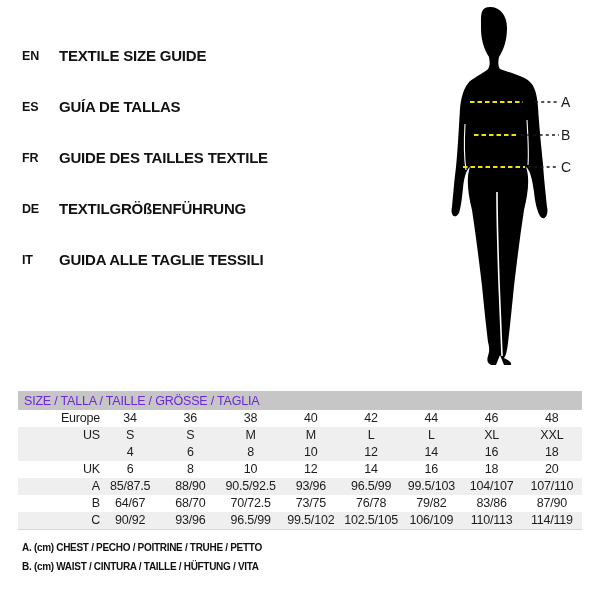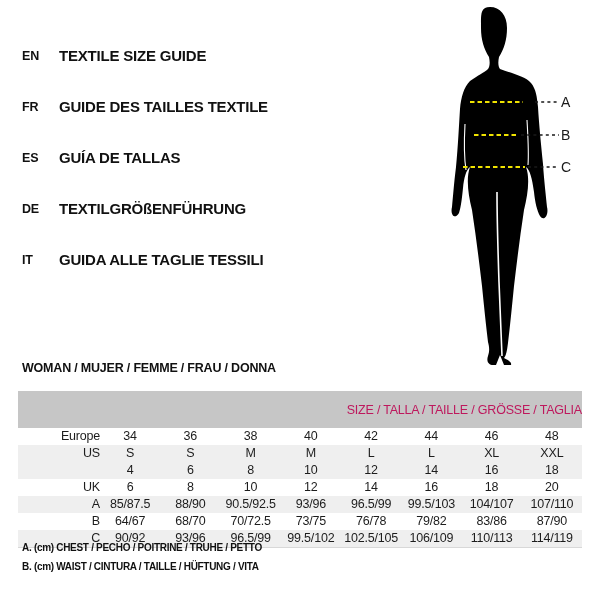--- a/index.html
+++ b/index.html
@@ -17,22 +17,22 @@
   .marker-label{position:absolute;left:561px;font-size:14px;font-weight:400;color:#1a1a1a;line-height:16px;}
   .marker-label-a{top:94px;}
   .marker-label-b{top:127px;}
   .marker-label-c{top:159px;}
   
   .section-title{position:absolute;left:22px;top:361px;font-size:12.5px;font-weight:700;letter-spacing:-0.2px;white-space:nowrap;}
   
   .size-table-wrap{position:absolute;left:18px;top:391px;width:564px;}
   table.size-table{border-collapse:collapse;table-layout:fixed;width:564px;}
   table.size-table th{
-    background:#c6c6c6;text-align:right;font-weight:400;font-size:12.5px;color:#be185d;
-    height:37px;padding:0 0 0 6px;letter-spacing:-0.2px;white-space:nowrap;
+    background:#c6c6c6;text-align:left;font-weight:400;font-size:12.5px;color:#6d28d9;
+    height:19px;padding:0 0 0 6px;letter-spacing:-0.2px;white-space:nowrap;
   }
   table.size-table td{
     height:17px;line-height:17px;padding:0;text-align:center;
     font-size:12.5px;font-weight:400;color:#1d1d1d;letter-spacing:-0.2px;white-space:nowrap;
   }
   table.size-table td.row-label{text-align:right;padding-left:6px;}
   table.size-table col.label-col{width:82px;}
   table.size-table tr.shaded{background:#efefef;}
   table.size-table tr:last-child td{border-bottom:1px solid #d8d8d8;}
   
@@ -43,26 +43,26 @@
 <body>
 
 <div id="canvas">
 
   <div class="lang-list">
       <div class="lang-row">
         <span class="lang-code">EN</span>
         <span class="lang-title">TEXTILE SIZE GUIDE</span>
       </div>
       <div class="lang-row">
+        <span class="lang-code">ES</span>
+        <span class="lang-title">GUÍA DE TALLAS</span>
+      </div>
+      <div class="lang-row">
         <span class="lang-code">FR</span>
         <span class="lang-title">GUIDE DES TAILLES TEXTILE</span>
-      </div>
-      <div class="lang-row">
-        <span class="lang-code">ES</span>
-        <span class="lang-title">GUÍA DE TALLAS</span>
       </div>
       <div class="lang-row">
         <span class="lang-code">DE</span>
         <span class="lang-title">TEXTILGRÖßENFÜHRUNG</span>
       </div>
       <div class="lang-row">
         <span class="lang-code">IT</span>
         <span class="lang-title">GUIDA ALLE TAGLIE TESSILI</span>
       </div>
     </div>
@@ -109,21 +109,20 @@
     <line x1="33" y1="167" x2="95" y2="167" stroke="#f0e300" stroke-width="2.2" stroke-dasharray="4.5 3"></line>
     <line x1="105" y1="102" x2="129" y2="102" stroke="#1a1a1a" stroke-width="1.7" stroke-dasharray="3 3.2"></line>
     <line x1="91" y1="135" x2="129" y2="135" stroke="#1a1a1a" stroke-width="1.7" stroke-dasharray="3 3.2"></line>
     <line x1="98" y1="167" x2="129" y2="167" stroke="#1a1a1a" stroke-width="1.7" stroke-dasharray="3 3.2"></line>
   </svg>
 
   <span class="marker-label marker-label-a">A</span>
   <span class="marker-label marker-label-b">B</span>
   <span class="marker-label marker-label-c">C</span>
 
-  <div class="section-title">WOMAN / MUJER / FEMME / FRAU / DONNA</div>
 
   <div class="size-table-wrap">
     <table class="size-table">
       <colgroup>
         <col class="label-col">
         <col>
           <col>
           <col>
           <col>
           <col>

